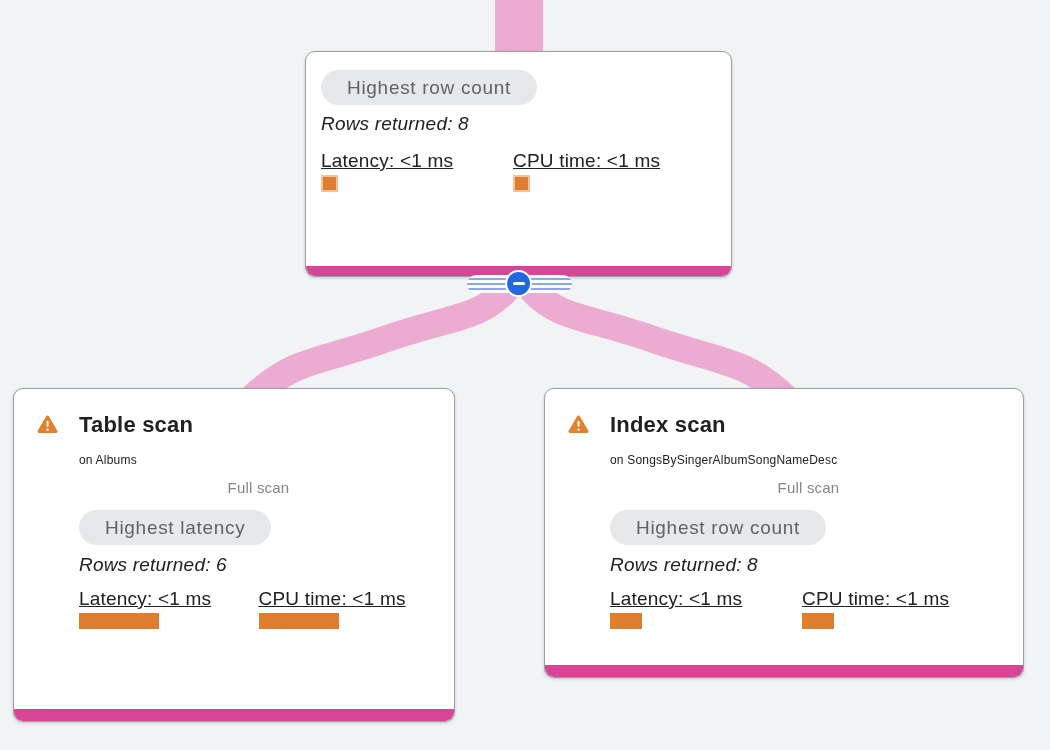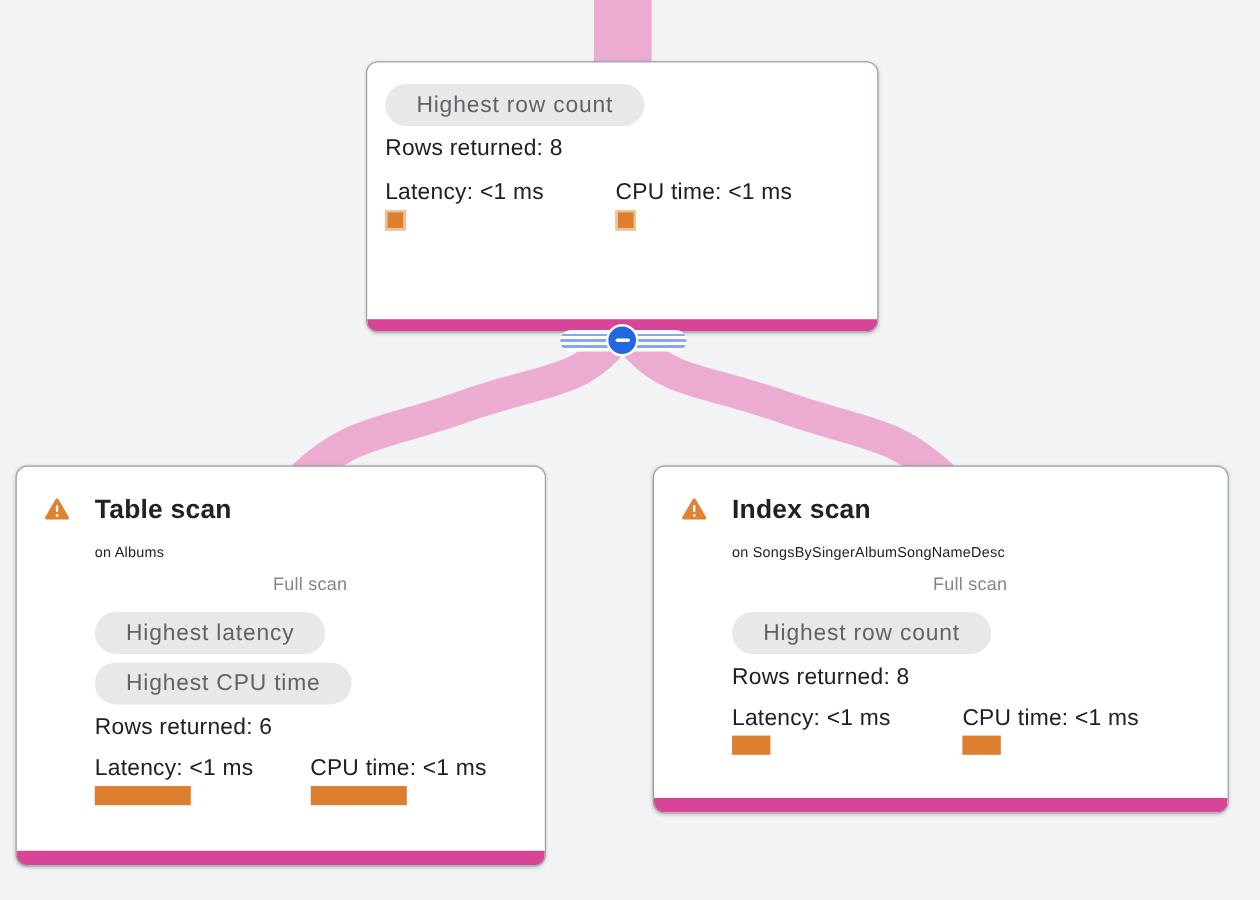--- a/index.html
+++ b/index.html
@@ -63,28 +63,29 @@
   .badge{
     display:block;width:max-content;
     background:var(--badge-bg,#e7e8ea);color:var(--badge-text,#5f6368);
     font-size:19px;font-weight:500;letter-spacing:.7px;
     line-height:35px;padding:0 26px;border-radius:18px;
   }
   .badge + .badge{margin-top:7px;}
   .rows{
     margin-top:8px;font-size:19px;line-height:24px;letter-spacing:.2px;
     color:var(--text-primary,#202124);
+    font-style:italic;
   }
   #card-merge .rows{margin-top:7px;}
   .metrics{display:flex;margin-top:10px;}
   #card-merge .metrics{margin-top:13px;}
   .metric{width:192px;}
   .metric-label{
     font-size:19px;line-height:24px;letter-spacing:.2px;
-    color:var(--text-primary,#202124);white-space:nowrap;
+    color:var(--text-primary,#202124);white-space:nowrap;text-decoration:underline;
   }
   .metric-bar{
     margin-top:2px;height:16px;
     background:var(--metric-orange,#dd7e30);
   }
   #card-merge .metric-bar{
     height:17px;box-sizing:border-box;
     border:2px solid var(--metric-square-border,#f0c495);
   }
   .accent-bar{
@@ -152,21 +153,20 @@
       <path d="M10.7 2.2 L1.7 17.6 a1.55 1.55 0 0 0 1.35 2.35 h17.9 a1.55 1.55 0 0 0 1.35 -2.35 L13.3 2.2 a1.55 1.55 0 0 0 -2.6 0 Z" fill="var(--warning-orange,#e0822f)"></path>
       <rect x="11" y="7.2" width="2.1" height="6.2" rx="1" fill="#fff"></rect>
       <circle cx="12.05" cy="16.4" r="1.25" fill="#fff"></circle>
     </svg>
     <div class="content">
       <div class="node-title">Table scan</div>
       <div class="subtitle">on Albums</div>
       <div class="scan-mode">Full scan</div>
       <div class="badges">
         <span class="badge">Highest latency</span>
-        <span class="badge">Highest CPU time</span>
       </div>
       <div class="rows">Rows returned: 6</div>
       <div class="metrics">
         <div class="metric">
           <div class="metric-label">Latency: &lt;1 ms</div>
           <div class="metric-bar" style="width: 80px;"></div>
         </div>
         <div class="metric">
           <div class="metric-label">CPU time: &lt;1 ms</div>
           <div class="metric-bar" style="width: 80px;"></div>

